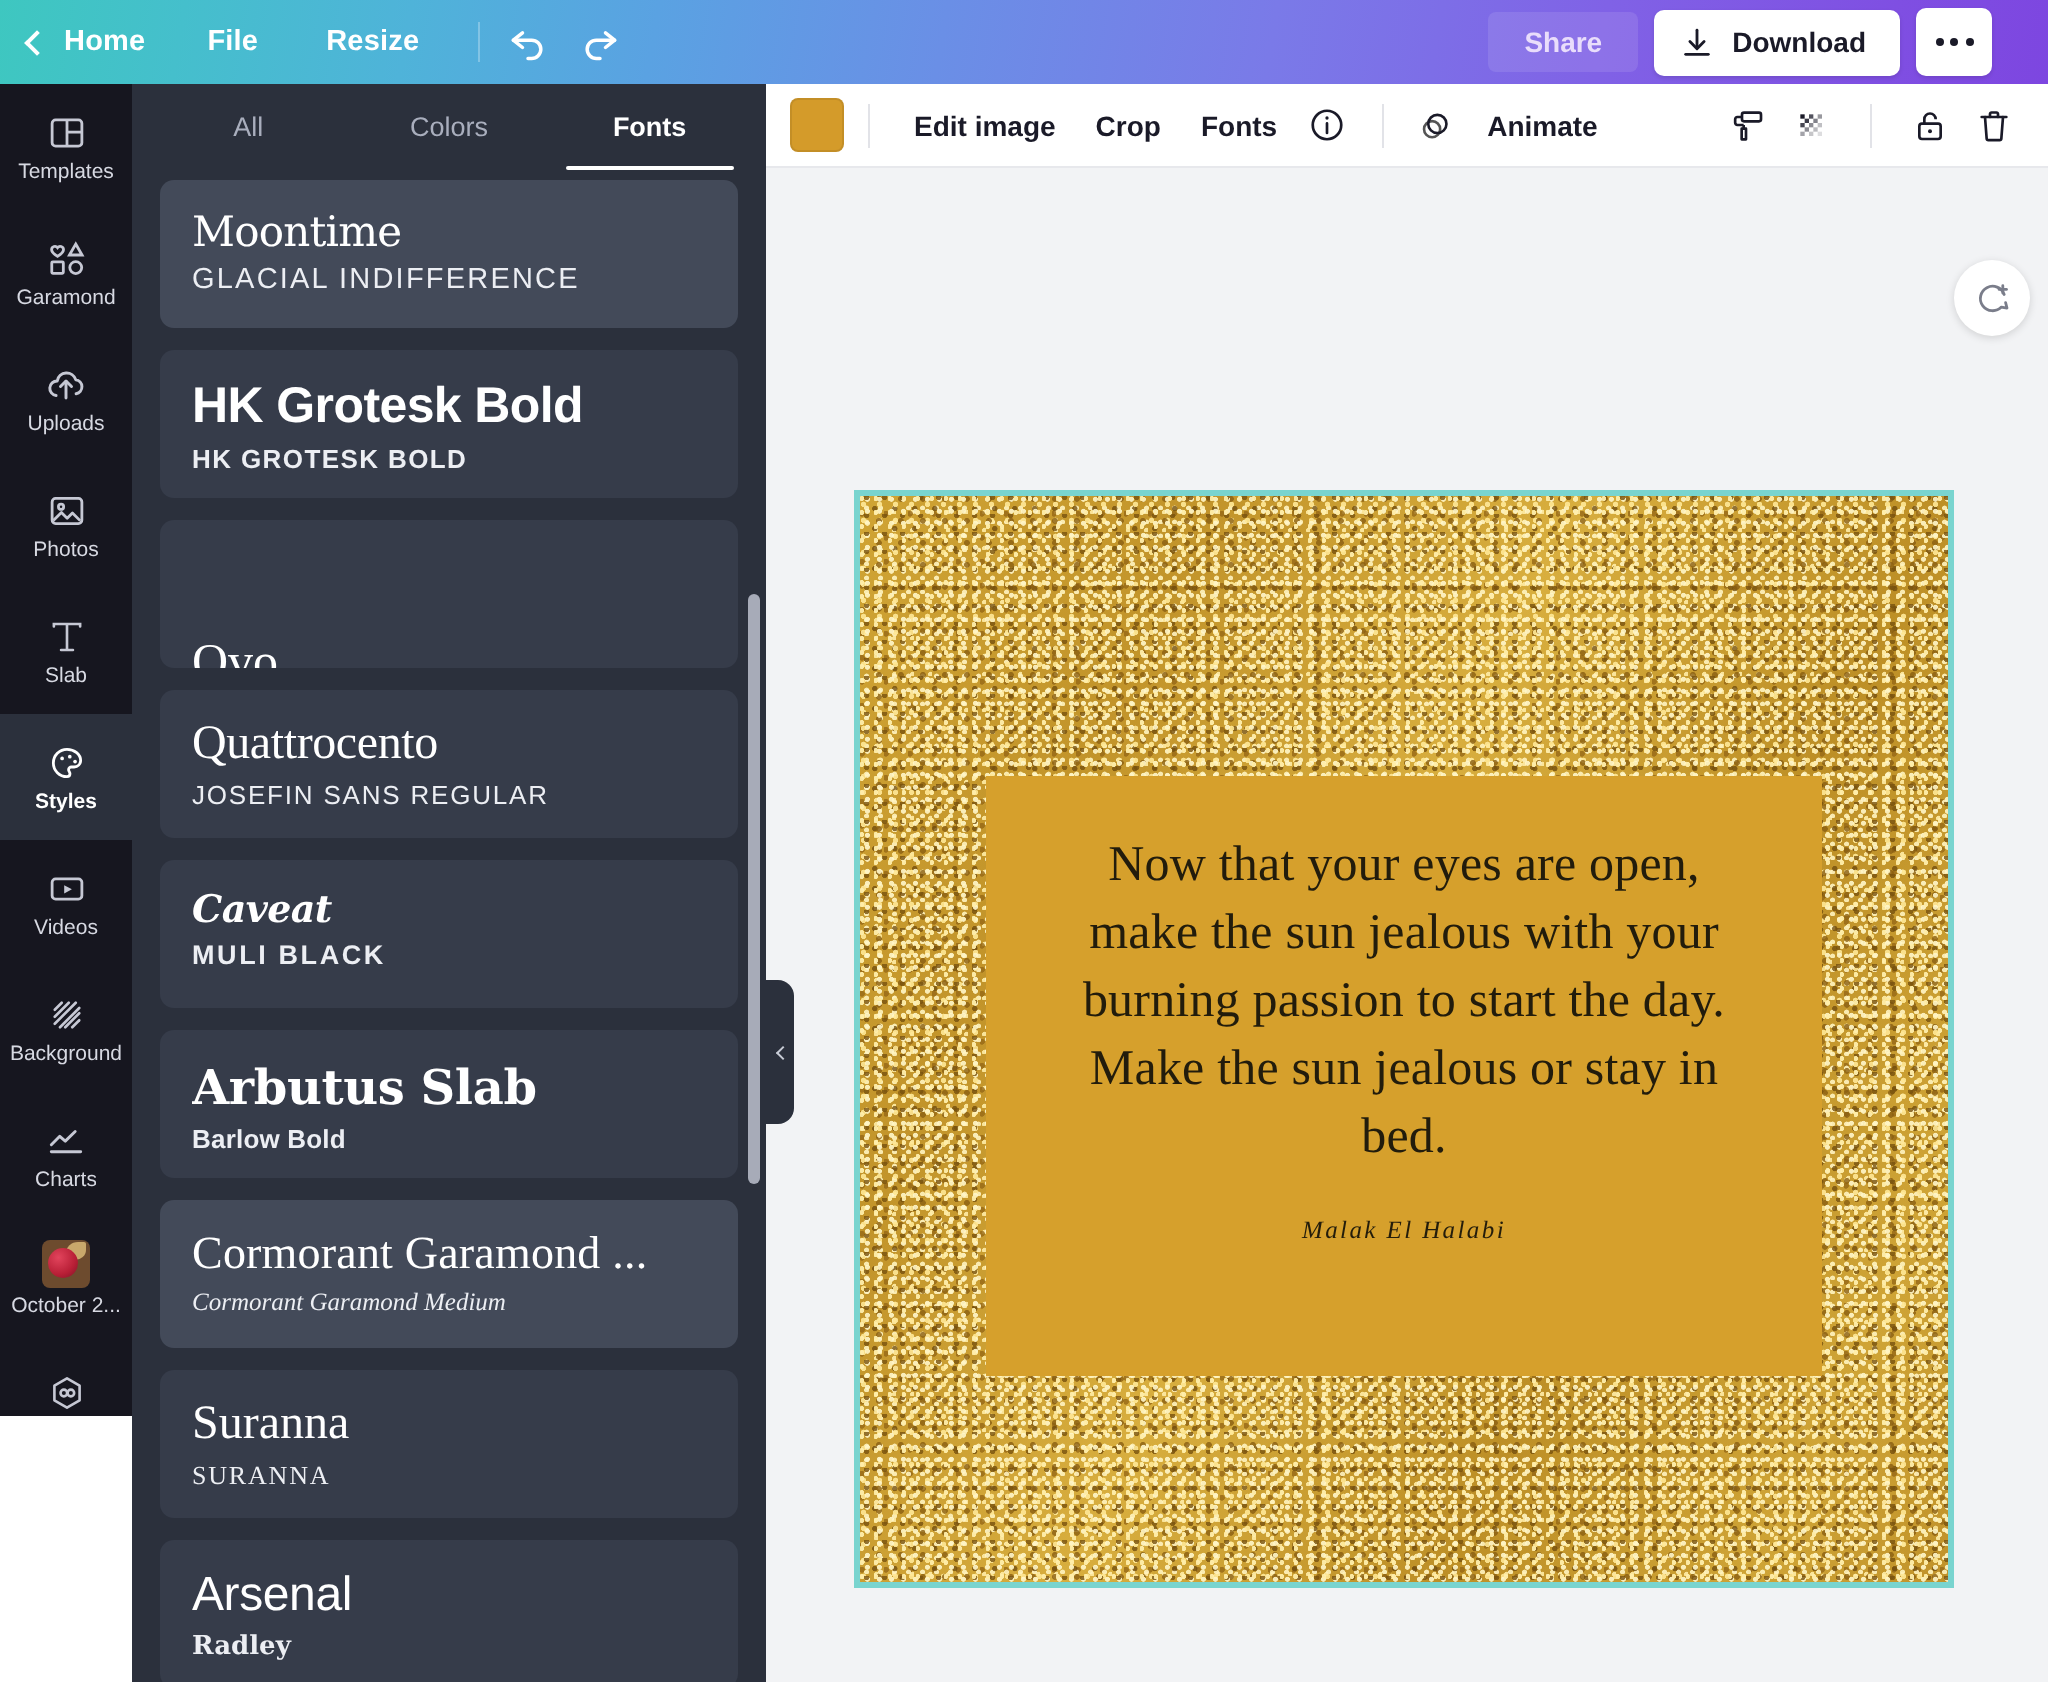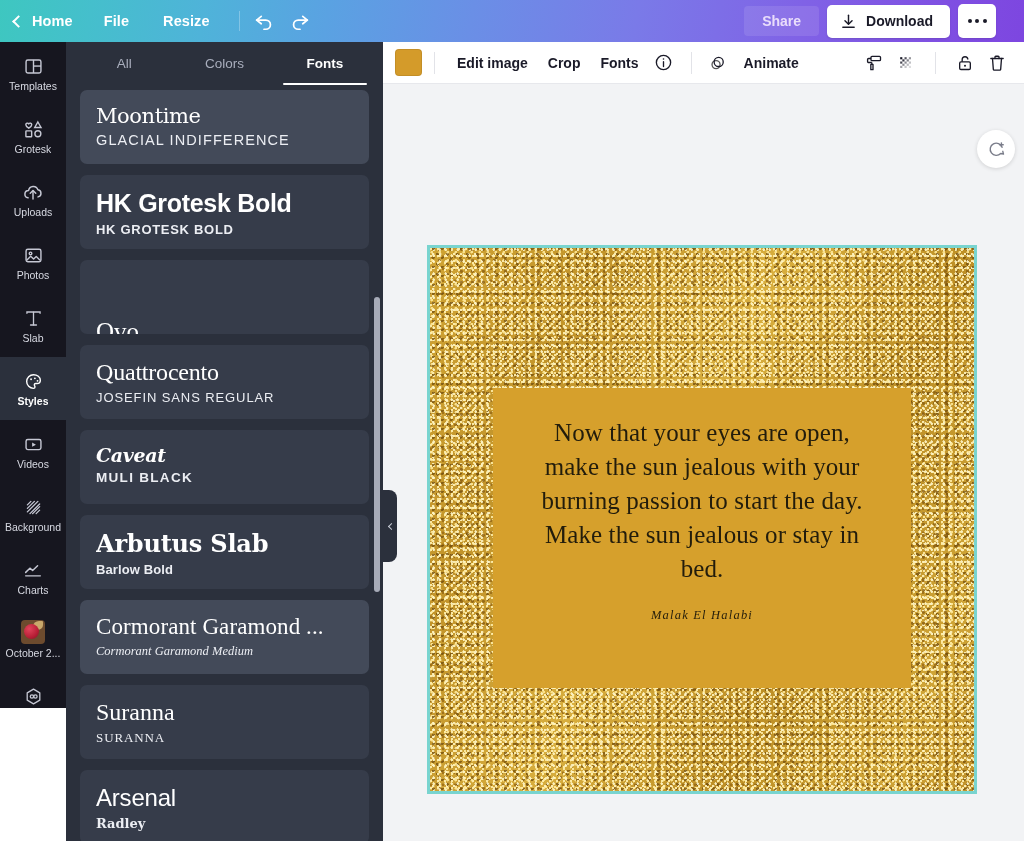--- a/index.html
+++ b/index.html
@@ -294,21 +294,21 @@
 
       <div class="rail-item">
         <span class="rail-ico">
           <svg width="21" height="21" viewBox="0 0 24 24" fill="none" stroke="#c6c8d4" stroke-width="1.6">
             <path d="M3.2 6.6a1.9 1.9 0 0 1 3.4-1.1 1.9 1.9 0 0 1 3.4 1.1c0 1.9-3.4 3.9-3.4 3.9S3.2 8.5 3.2 6.6z"></path>
             <path d="M17 3.4 l3.6 6.3 h-7.2z"></path>
             <rect x="3.3" y="13.6" width="6.6" height="6.6" rx=".6"></rect>
             <circle cx="17" cy="16.9" r="3.4"></circle>
           </svg>
         </span>
-        <span class="rl">Grotesk</span>
+        <span class="rl">Garamond</span>
       </div>
 
       <div class="rail-item">
         <span class="rail-ico">
           <svg width="22" height="22" viewBox="0 0 24 24" fill="none" stroke="#c6c8d4" stroke-width="1.6" stroke-linecap="round" stroke-linejoin="round">
             <path d="M6.6 18.3a4 4 0 0 1 .6-7.96 5.2 5.2 0 0 1 10.1-.7 3.9 3.9 0 0 1 .2 7.7"></path>
             <path d="M12 19.6 V10.6"></path>
               <path d="M9 13.4 l3 -3 l3 3"></path>
           </svg>
         </span>

